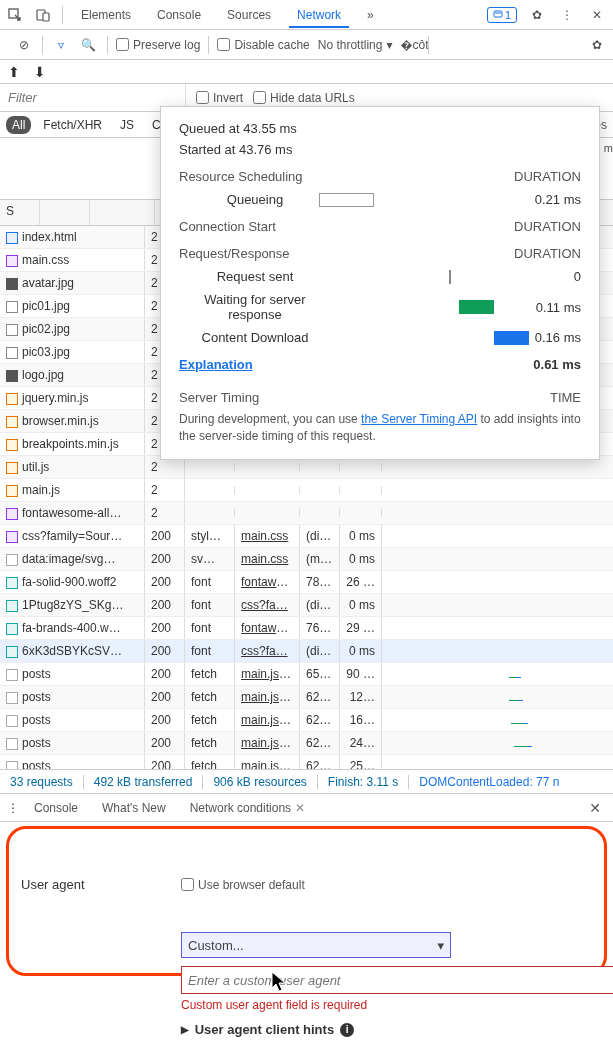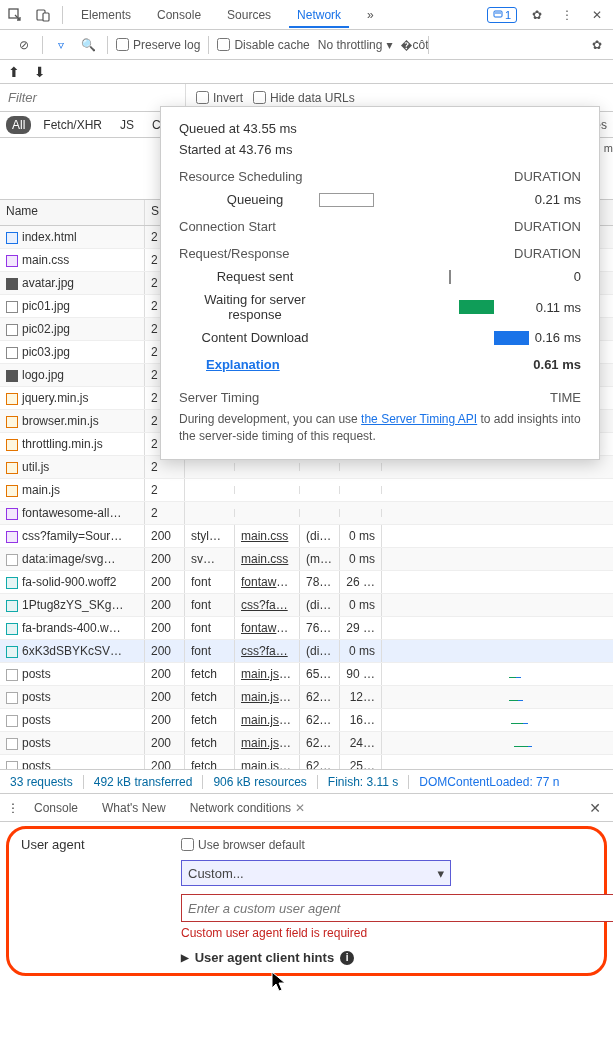--- a/index.html
+++ b/index.html
@@ -82,39 +82,39 @@
 .tooltip .entry .lbl { flex:0 0 140px; padding-left:12px;text-align:center; }
 .tooltip .entry .bar-area { flex:1; position:relative; height:14px; }
 .tooltip .entry .bar { position:absolute; height:14px; }
 .tooltip .entry .val { flex:0 0 70px; text-align:right; }
 .tooltip .entry .bar.outline { border:1px solid #999; background:#fff; }
 .tooltip .entry .bar.gray { background:#888; }
 .tooltip .entry .bar.green { background:#0f9d58; }
 .tooltip .entry .bar.blue { background:#1a73e8; }
 .tooltip .entry .bar.thin { height:14px; width:2px; background:#888; }
 .tooltip a { color:#1a73e8; text-decoration:underline; }
-.tooltip .total { display:flex; justify-content:space-between; margin-top:12px; font-weight:600;margin-left:27px; }
+.tooltip .total { display:flex; justify-content:space-between; margin-top:12px; font-weight:600; }
 .tooltip .servtxt { margin-top:6px; color:#555; font-size:12px; line-height:1.4; }
 
 
 .summary { height: 24px; border-bottom: 1px solid #ccc; display: flex; align-items: center; font-size: 12px; }
 .summary .cell { padding: 0 10px; border-right: 1px solid #ccc; color:#0369a1; white-space:nowrap; }
 .summary .cell:last-child { border-right:none; }
 
 
 .drawer-tabs { height: 28px; border-bottom: 1px solid #ccc; display: flex; align-items: center; padding: 0 6px; gap: 4px; }
 .drawer-tabs .kebab { width:14px; text-align:center; }
 .dtab { padding: 4px 10px; color: #555; }
 .dtab.active { background:#fff; }
 .dtab .close { margin-left:4px; color:#888; }
 .drawer-tabs .closeall { margin-left:auto; padding:0 6px; color:#555; font-size:14px; }
 
 
 .ua-panel { border: 3px solid #ff3b00; border-radius: 20px; margin: 4px 6px; padding: 8px 12px 10px; position: relative; height: 150px; }
-.ua-row { display: flex; align-items: center; margin-bottom: 8px; }
+.ua-row { display: flex; align-items: center; margin-bottom: 8px; margin-top: 40px; }
 .ua-label { width: 160px; font-size: 13px; color:#333; }
 .ua-select { width: 270px; height: 26px; border: 1px solid #5b5bd6; background: #eef0ff; padding: 0 6px; font-size: 13px; color:#444; display:flex; align-items:center; justify-content:space-between; }
 .ua-input { width: 467px; height: 28px; border: 1px solid #b33; padding: 0 6px; font-style: italic; color: #888; font-size:13px; margin-left:160px; }
 .ua-err { color: #c5221f; font-size: 12px; margin-left: 160px; margin-top: 4px; }
 .ua-hints { margin-left: 160px; margin-top: 10px; font-weight: 600; font-size:13px; display:flex; align-items:center; gap:6px; }
 .ua-hints .tri { font-size:10px; }
 .ua-hints .info { width:14px; height:14px; border-radius:50%; background:#333; color:#fff; font-size:10px; display:inline-flex; align-items:center; justify-content:center; }
 
 
 .cursor { position:absolute; left:270px; top:970px; z-index:50; pointer-events:none; }
@@ -214,21 +214,20 @@
   <div class="timeline-sep"></div>
   <div class="timeline-inner">
     <span class="timeline-label">1000 ms</span>
     <div class="timeline-line"></div>
   </div>
   <span class="timeline-m">m</span>
 </div>
 
 <div class="net-table">
   <div class="net-head">
-    <div class="col name">Name</div>
     <div class="col status">S</div>
     <div class="col type"></div>
     <div class="col init" style="text-decoration:none"></div>
     <div class="col size"></div>
     <div class="col time"></div>
     <div class="col water"></div>
   </div>
   <div id="rows-container">
       <div class="row">
         <div class="col name"><span class="file-ico html"></span><span>index.html</span></div>
@@ -305,21 +304,21 @@
       <div class="row">
         <div class="col name"><span class="file-ico js"></span><span>browser.min.js</span></div>
         <div class="col status">2</div>
         <div class="col type"></div>
         <div class="col init"></div>
         <div class="col size"></div>
         <div class="col time"></div>
         <div class="col water"></div>
       </div>
       <div class="row">
-        <div class="col name"><span class="file-ico js"></span><span>throttling.min.js</span></div>
+        <div class="col name"><span class="file-ico js"></span><span>breakpoints.min.js</span></div>
         <div class="col status">2</div>
         <div class="col type"></div>
         <div class="col init"></div>
         <div class="col size"></div>
         <div class="col time"></div>
         <div class="col water"></div>
       </div>
       <div class="row">
         <div class="col name"><span class="file-ico js"></span><span>util.js</span></div>
         <div class="col status">2</div>

